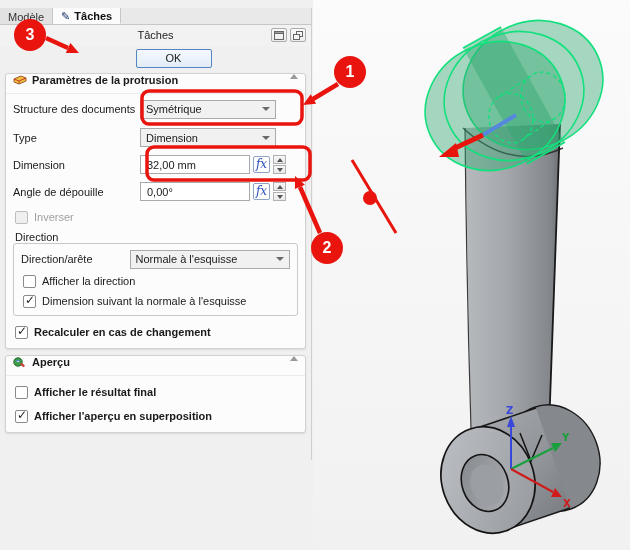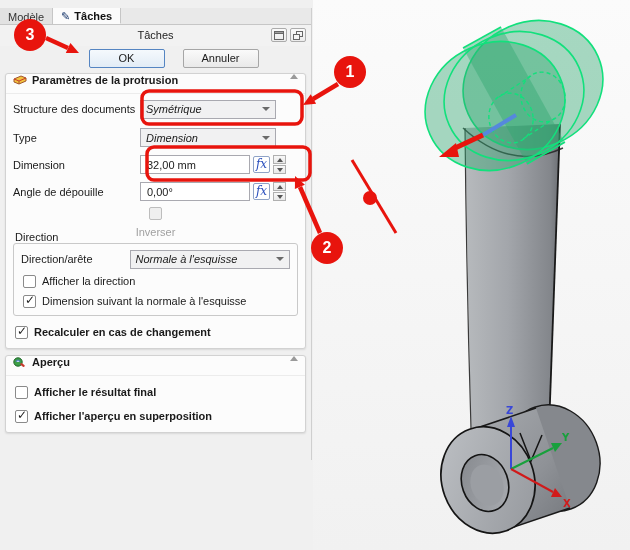--- a/index.html
+++ b/index.html
@@ -27,21 +27,21 @@
   .card { margin:3px 5px 6px; background:#fcfcfc; border:1px solid #d2d2d2; border-radius:3px; box-shadow:0 1px 2px rgba(0,0,0,0.10); padding-bottom:4px; }
   .card-header { height:20px; display:flex; align-items:flex-start; gap:5px; padding:0 7px; font-weight:bold; border-bottom:1px solid #ececec; }
   .collapse-arrow { margin-left:auto; width:0; height:0; border-left:4px solid transparent; border-right:4px solid transparent; border-bottom:5px solid #9a9a9a; }
 
   .frow { display:flex; align-items:center; padding:0 7px; }
   .h30 { height:30px; } .h27 { height:27px; }
   .flabel { flex:1; }
   .ctrl { width:158px; display:flex; align-items:center; }
 
   .selbox { width:136px; height:19px; background:#f1f1f2; border:1px solid #a9a9b0; display:flex; align-items:center; padding:0 5px; position:relative; }
-  .selbox .selval { flex:1;font-style:italic; }
+  .selbox .selval { flex:1; }
   .sel-arrow { width:0; height:0; border-left:4px solid transparent; border-right:4px solid transparent; border-top:4px solid #6a6a6a; margin-left:4px; }
   .selbox.wide { width:165px; }
 
   .inputbox { width:110px; height:19px; background:#fff; border:1px solid #a9a9b0; display:flex; align-items:center; padding:0 6px; }
   .fx-btn { width:17px; height:17px; margin-left:3px; border:1px solid #8fa3c6; border-radius:2px; background:#fff; color:#2b50bd; font-family:"DejaVu Serif", serif; font-style:italic; font-size:12px; line-height:15px; text-align:center; }
   .spinner { width:13px; margin-left:3px; display:flex; flex-direction:column; gap:1px; }
   .sp-btn { height:9px; border:1px solid #b0b0b0; background:linear-gradient(#f8f8f8,#e9e9e9); display:flex; align-items:center; justify-content:center; }
   .tri-up { width:0; height:0; border-left:3px solid transparent; border-right:3px solid transparent; border-bottom:4px solid #555; }
   .tri-dn { width:0; height:0; border-left:3px solid transparent; border-right:3px solid transparent; border-top:4px solid #555; }
 
@@ -94,21 +94,20 @@
         <svg class="icon-svg" width="10" height="9" viewBox="0 0 10 9">
             <rect x="3.5" y="0.5" width="6" height="5" fill="none" stroke="#666"></rect>
             <rect x="0.5" y="3.5" width="6" height="5" fill="#f5f5f5" stroke="#666"></rect>
           </svg>
       </div>
     </div>
   </div>
 
   <div class="btn-row">
     <div class="btn btn-ok">OK</div>
-    <div class="btn btn-cancel">Annuler</div>
   </div>
 
   <div class="card">
     <div class="card-header">
       <svg class="icon-svg" width="14" height="12" viewBox="0 0 14 12">
         <path d="M1,8 L6,10 L13,7 L13,4 L8,2 L1,5 Z" fill="#f2c23e" stroke="#a3562b"></path>
         <path d="M1,5 L6,7 L13,4" fill="none" stroke="#c8392b"></path>
         <path d="M6,7 L6,10" stroke="#a3562b"></path>
       </svg>
       <span>Paramètres de la protrusion</span>
@@ -164,21 +163,21 @@
           <span class="sp-btn">
               <span class="tri-up"></span>
             </span>
           <span class="sp-btn">
               <span class="tri-dn"></span>
             </span>
         </span>
       </span>
     </div>
 
-    <div class="cbrow" style="margin-top:2px;flex-direction:column;">
+    <div class="cbrow" style="margin-top:2px;">
       <span class="checkbox disabled"></span>
       <span class="dim">Inverser</span>
     </div>
 
     <div class="grp-caption">Direction</div>
 
     <div class="group">
       <div class="frow">
         <span class="flabel">Direction/arête</span>
         <span class="selbox wide">

